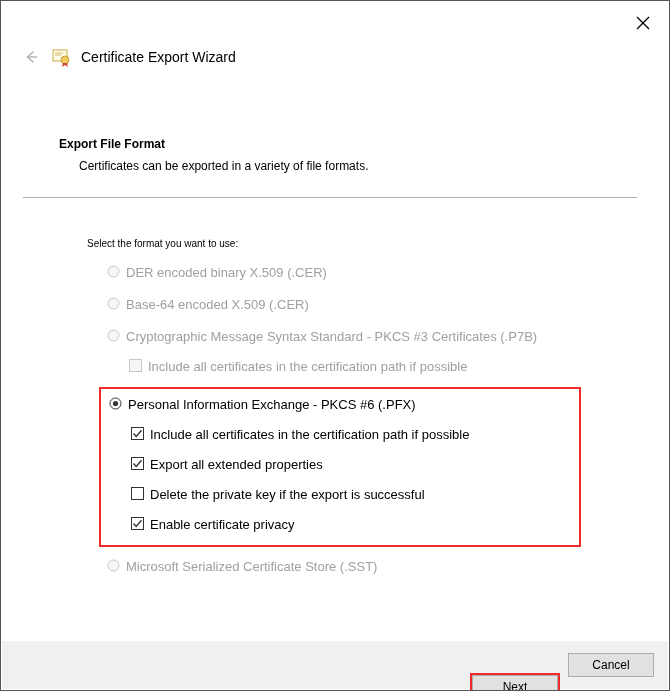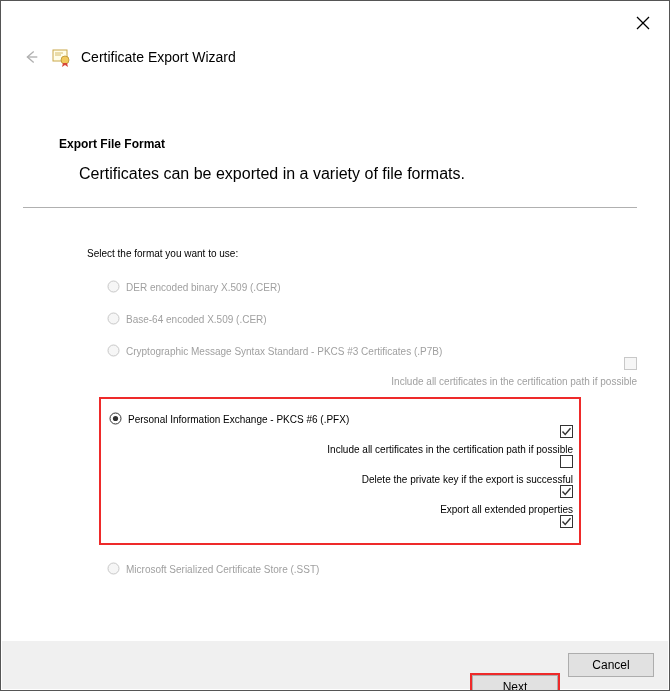--- a/index.html
+++ b/index.html
@@ -54,47 +54,47 @@
     left: 20px;
     right: 32px;
   }
   .section-title {
     font-weight: 600;
     font-size: 12px;
     margin-left: 38px;
   }
   .section-subtitle {
     margin-left: 58px;
-    margin-top: 14px;
-    font-size: 16px;
+    margin-top: 8px;
+    font-size: 12px;
   }
   .divider {
     border: none;
     border-top: 1px solid #b0b0b0;
     margin: 24px 0 0 2px;
   }
   .instruction {
     margin-left: 66px;
     margin-top: 40px;
     font-size: 10px;
   }
   .options {
     margin-left: 86px;
     margin-top: 16px;
   }
   .radio-row, .check-row {
     display: flex;
-    align-items: flex-end;
+    align-items: flex-start;
     gap: 6px;
-    font-size: 10px;
+    font-size: 13px;
     min-height: 18px;
   }
   .radio-row { margin-top: 14px; }
   .radio-row:first-child { margin-top: 0; }
-  .check-row { margin-left: 22px; flex-direction: column; }
+  .check-row { margin-top: 12px; margin-left: 22px; }
   .disabled { color: #a0a0a0; }
   .ctrl { flex: none; display: inline-flex; width: 13px; height: 13px; }
   .highlight-box {
     border: 2px solid #ee2a2a;
     padding: 8px 6px 10px 6px;
     margin-top: 10px;
     margin-left: -8px;
     width: 482px;
   }
   .highlight-box .radio-row { margin-top: 0; margin-left: 2px; }
@@ -221,42 +221,43 @@
             <path d="M2.5 6.5 L5.2 9.5 L10.5 3.2" fill="none" stroke="#333" stroke-width="1.4"></path>
           </svg>
         </span>
         <span>Include all certificates in the certification path if possible</span>
       </div>
 
       <div class="check-row">
         <span class="ctrl">
           <svg viewBox="0 0 13 13" width="13" height="13">
             <rect x="0.5" y="0.5" width="12" height="12" fill="#fff" stroke="#333"></rect>
+            <path d="M2.5 6.5 L5.2 9.5 L10.5 3.2" fill="none" stroke="#333" stroke-width="1.4"></path>
+          </svg>
+        </span>
+        <span>Export all extended properties</span>
+      </div>
+
+      <div class="check-row">
+        <span class="ctrl">
+          <svg viewBox="0 0 13 13" width="13" height="13">
+            <rect x="0.5" y="0.5" width="12" height="12" fill="#fff" stroke="#333"></rect>
           </svg>
         </span>
         <span>Delete the private key if the export is successful</span>
       </div>
 
       <div class="check-row">
         <span class="ctrl">
           <svg viewBox="0 0 13 13" width="13" height="13">
             <rect x="0.5" y="0.5" width="12" height="12" fill="#fff" stroke="#333"></rect>
             <path d="M2.5 6.5 L5.2 9.5 L10.5 3.2" fill="none" stroke="#333" stroke-width="1.4"></path>
           </svg>
         </span>
-        <span>Export all extended properties</span>
-      </div>
-
-      <div class="check-row">
-        <span class="ctrl">
-          <svg viewBox="0 0 13 13" width="13" height="13">
-            <rect x="0.5" y="0.5" width="12" height="12" fill="#fff" stroke="#333"></rect>
-            <path d="M2.5 6.5 L5.2 9.5 L10.5 3.2" fill="none" stroke="#333" stroke-width="1.4"></path>
-          </svg>
-        </span>
+        <span>Enable certificate privacy</span>
       </div>
 
     </div>
 
     <div class="radio-row disabled" style="margin-top:12px">
       <span class="ctrl">
         <svg viewBox="0 0 13 13" width="13" height="13">
             <circle cx="6.5" cy="6.5" r="5.5" fill="#f6f6f6" stroke="#c8c8c8"></circle>
           </svg>
       </span>

